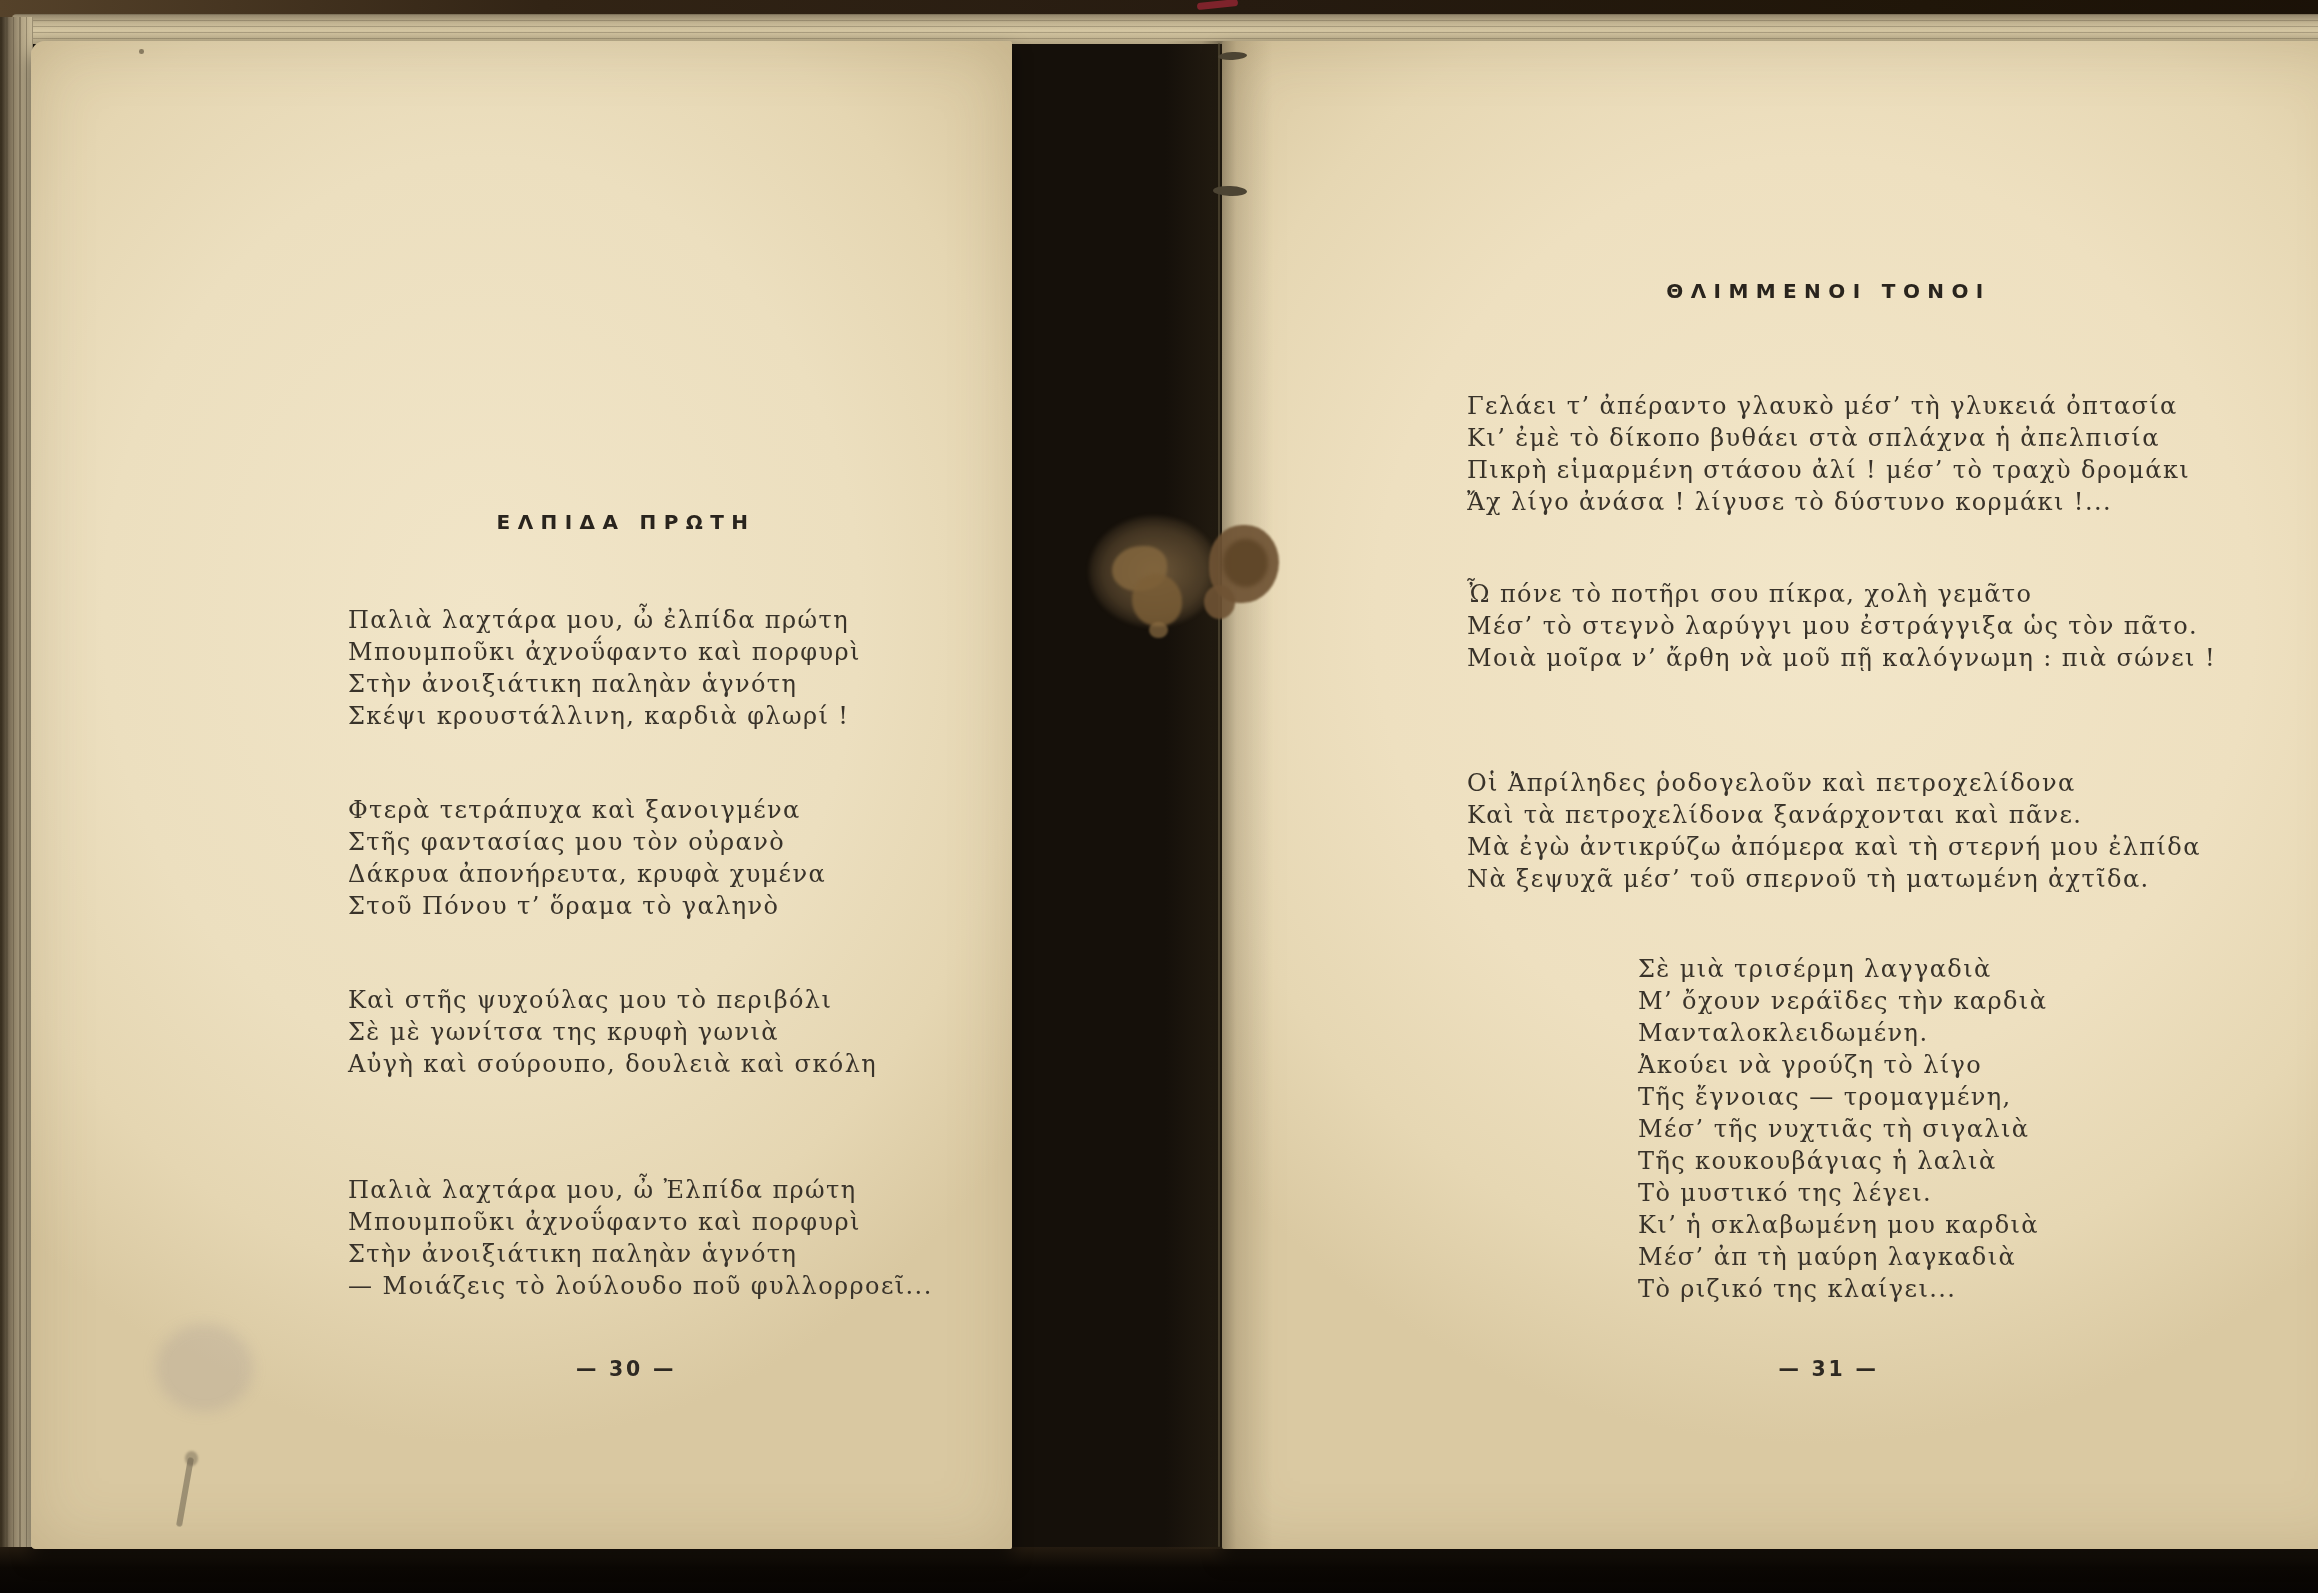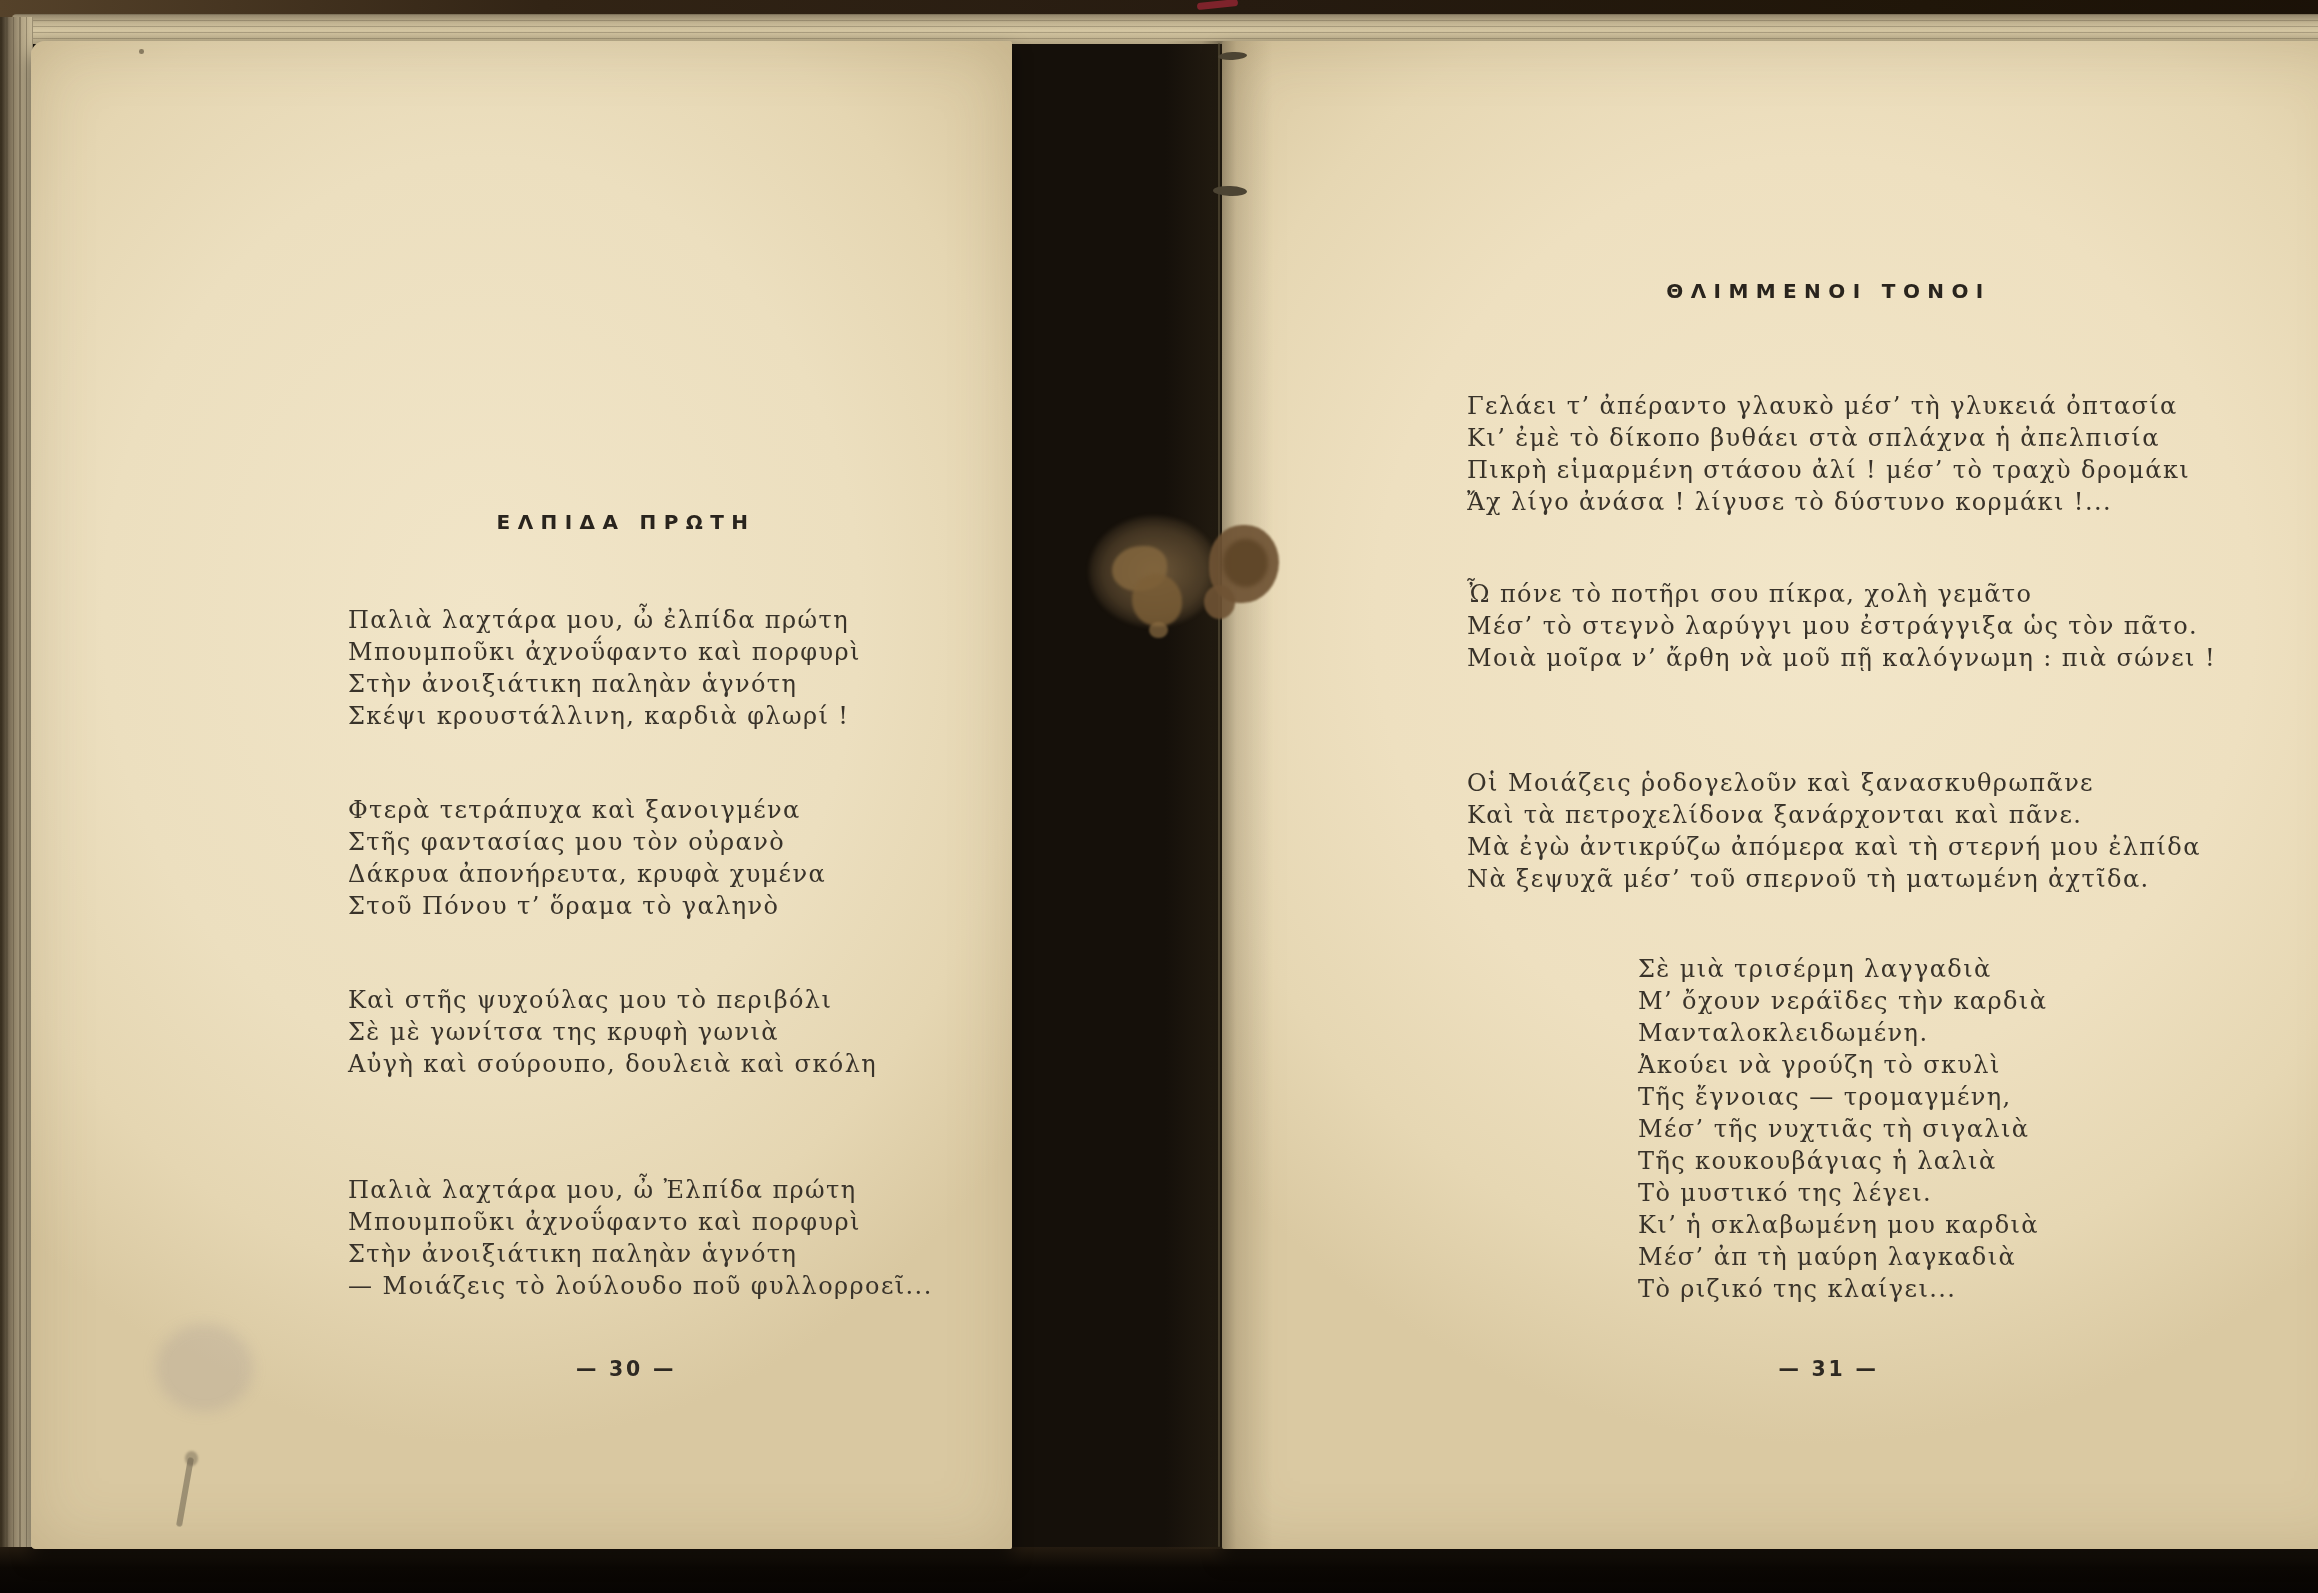--- a/index.html
+++ b/index.html
@@ -136,30 +136,30 @@
         <div class="line">Κι’ ἐμὲ τὸ δίκοπο βυθάει στὰ σπλάχνα ἡ ἀπελπισία</div>
         <div class="line">Πικρὴ εἱμαρμένη στάσου ἀλί ! μέσ’ τὸ τραχὺ δρομάκι</div>
         <div class="line">Ἄχ λίγο ἀνάσα ! λίγυσε τὸ δύστυνο κορμάκι !...</div>
       </div>
     <div class="stanza rp-s2">
         <div class="line">Ὦ πόνε τὸ ποτῆρι σου πίκρα, χολὴ γεμᾶτο</div>
         <div class="line">Μέσ’ τὸ στεγνὸ λαρύγγι μου ἐστράγγιξα ὡς τὸν πᾶτο.</div>
         <div class="line">Μοιὰ μοῖρα ν’ ἄρθη νὰ μοῦ πῇ καλόγνωμη : πιὰ σώνει !</div>
       </div>
     <div class="stanza rp-s3">
-        <div class="line">Οἱ Μοιάζεις ῥοδογελοῦν καὶ ξανασκυθρωπᾶνε</div>
+        <div class="line">Οἱ Ἀπρίληδες ῥοδογελοῦν καὶ πετροχελίδονα</div>
         <div class="line">Καὶ τὰ πετροχελίδονα ξανάρχονται καὶ πᾶνε.</div>
         <div class="line">Μὰ ἐγὼ ἀντικρύζω ἀπόμερα καὶ τὴ στερνή μου ἐλπίδα</div>
         <div class="line">Νὰ ξεψυχᾶ μέσ’ τοῦ σπερνοῦ τὴ ματωμένη ἀχτῖδα.</div>
       </div>
     <div class="stanza rp-s4">
         <div class="line">Σὲ μιὰ τρισέρμη λαγγαδιὰ</div>
         <div class="line">Μ’ ὄχουν νεράϊδες τὴν καρδιὰ</div>
         <div class="line">Μανταλοκλειδωμένη.</div>
-        <div class="line">Ἀκούει νὰ γρούζη τὸ σκυλὶ</div>
+        <div class="line">Ἀκούει νὰ γρούζη τὸ λίγο</div>
         <div class="line">Τῆς ἔγνοιας — τρομαγμένη,</div>
         <div class="line">Μέσ’ τῆς νυχτιᾶς τὴ σιγαλιὰ</div>
         <div class="line">Τῆς κουκουβάγιας ἡ λαλιὰ</div>
         <div class="line">Τὸ μυστικό της λέγει.</div>
         <div class="line">Κι’ ἡ σκλαβωμένη μου καρδιὰ</div>
         <div class="line">Μέσ’ ἀπ τὴ μαύρη λαγκαδιὰ</div>
         <div class="line">Τὸ ριζικό της κλαίγει...</div>
       </div>
     <div class="pagenum rp-num">— 31 —</div>
   </div>

